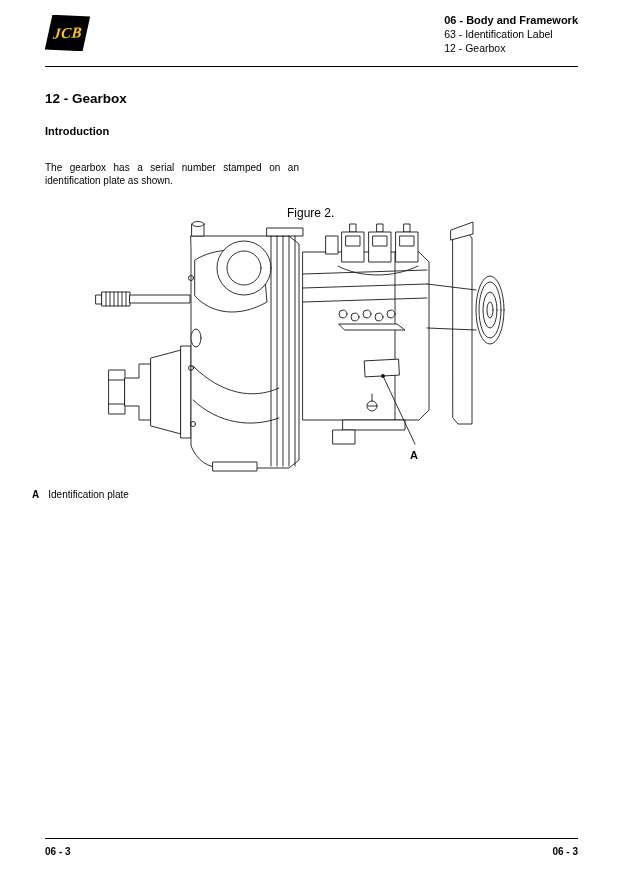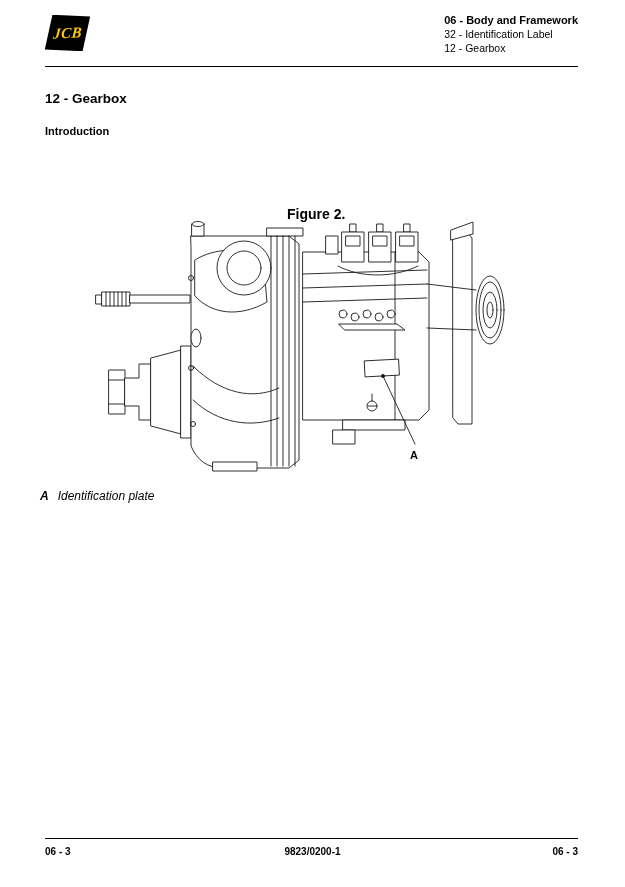--- a/index.html
+++ b/index.html
@@ -35,23 +35,23 @@
     position:absolute;left:45px;right:47px;top:66px;
     border-top:1.6px solid #000;
   }
   
   .title{position:absolute;left:45px;top:91px;font-size:13.5px;font-weight:bold;}
   .intro-heading{position:absolute;left:45px;top:125px;font-size:11px;font-weight:bold;}
   .para{
     position:absolute;left:45px;top:162px;width:254px;
     font-size:10px;line-height:12.5px;text-align:justify;
   }
-  .fig-caption{position:absolute;left:287px;top:206px;font-size:14px;font-weight:bold;}
+  .fig-caption{position:absolute;left:287px;top:206px;font-size:12px;font-weight:normal;}
   .figure-wrap{position:absolute;left:95px;top:218px;width:415px;height:265px;}
-  .legend{position:absolute;left:40px;top:489px;font-size:12px;font-style:italic;}
+  .legend{position:absolute;left:32px;top:489px;font-size:10px;}
   .legend .key{font-weight:bold;}
   .legend .lbl{margin-left:9px;}
   
   .rule-bottom{
     position:absolute;left:45px;right:47px;top:838px;
     border-top:1.3px solid #000;
   }
   .footer-left{position:absolute;left:45px;top:846px;font-size:10px;font-weight:bold;}
   .footer-center{position:absolute;left:0;right:0;top:846px;text-align:center;font-size:10px;font-weight:bold;}
   .footer-right{position:absolute;right:47px;top:846px;font-size:10px;font-weight:bold;}
@@ -60,27 +60,28 @@
 </head>
 <body>
 
 <div class="page">
 
   <div class="logo">
     <span>JCB</span>
   </div>
   <div class="header-text">
     <div class="l1">06 - Body and Framework</div>
-    <div class="l2">32 - Identification Label</div>
+    <div class="l2">63 - Identification Label</div>
     <div class="l3">12 - Gearbox</div>
   </div>
   <div class="rule-top"></div>
 
   <div class="title">12 - Gearbox</div>
   <div class="intro-heading">Introduction</div>
+  <div class="para">The gearbox has a serial number stamped on an identification plate as shown.</div>
 
   <div class="fig-caption">Figure 2.</div>
 
   <div class="figure-wrap">
     <svg width="415" height="265" viewBox="0 0 415 265" fill="none" stroke="#1a1a1a" stroke-width="0.9" stroke-linejoin="round" stroke-linecap="round">
 
       <rect x="1" y="77" width="6" height="9" fill="#fff"></rect>
       <rect x="7" y="74" width="28" height="14" fill="#fff"></rect>
       <line x1="11" y1="74" x2="11" y2="88"></line>
         <line x1="15" y1="74" x2="15" y2="88"></line>
@@ -167,16 +168,15 @@
       <text x="315" y="241" font-size="11" font-weight="bold" fill="#000" stroke="none" font-family="Liberation Sans, sans-serif">A</text>
     </svg>
   </div>
 
   <div class="legend">
     <span class="key">A</span><span class="lbl">Identification plate</span>
   </div>
 
   <div class="rule-bottom"></div>
   <div class="footer-left">06 - 3</div>
-  <div class="footer-center">9823/0200-1</div>
   <div class="footer-right">06 - 3</div>
 
 </div>
 
 </body></html>

